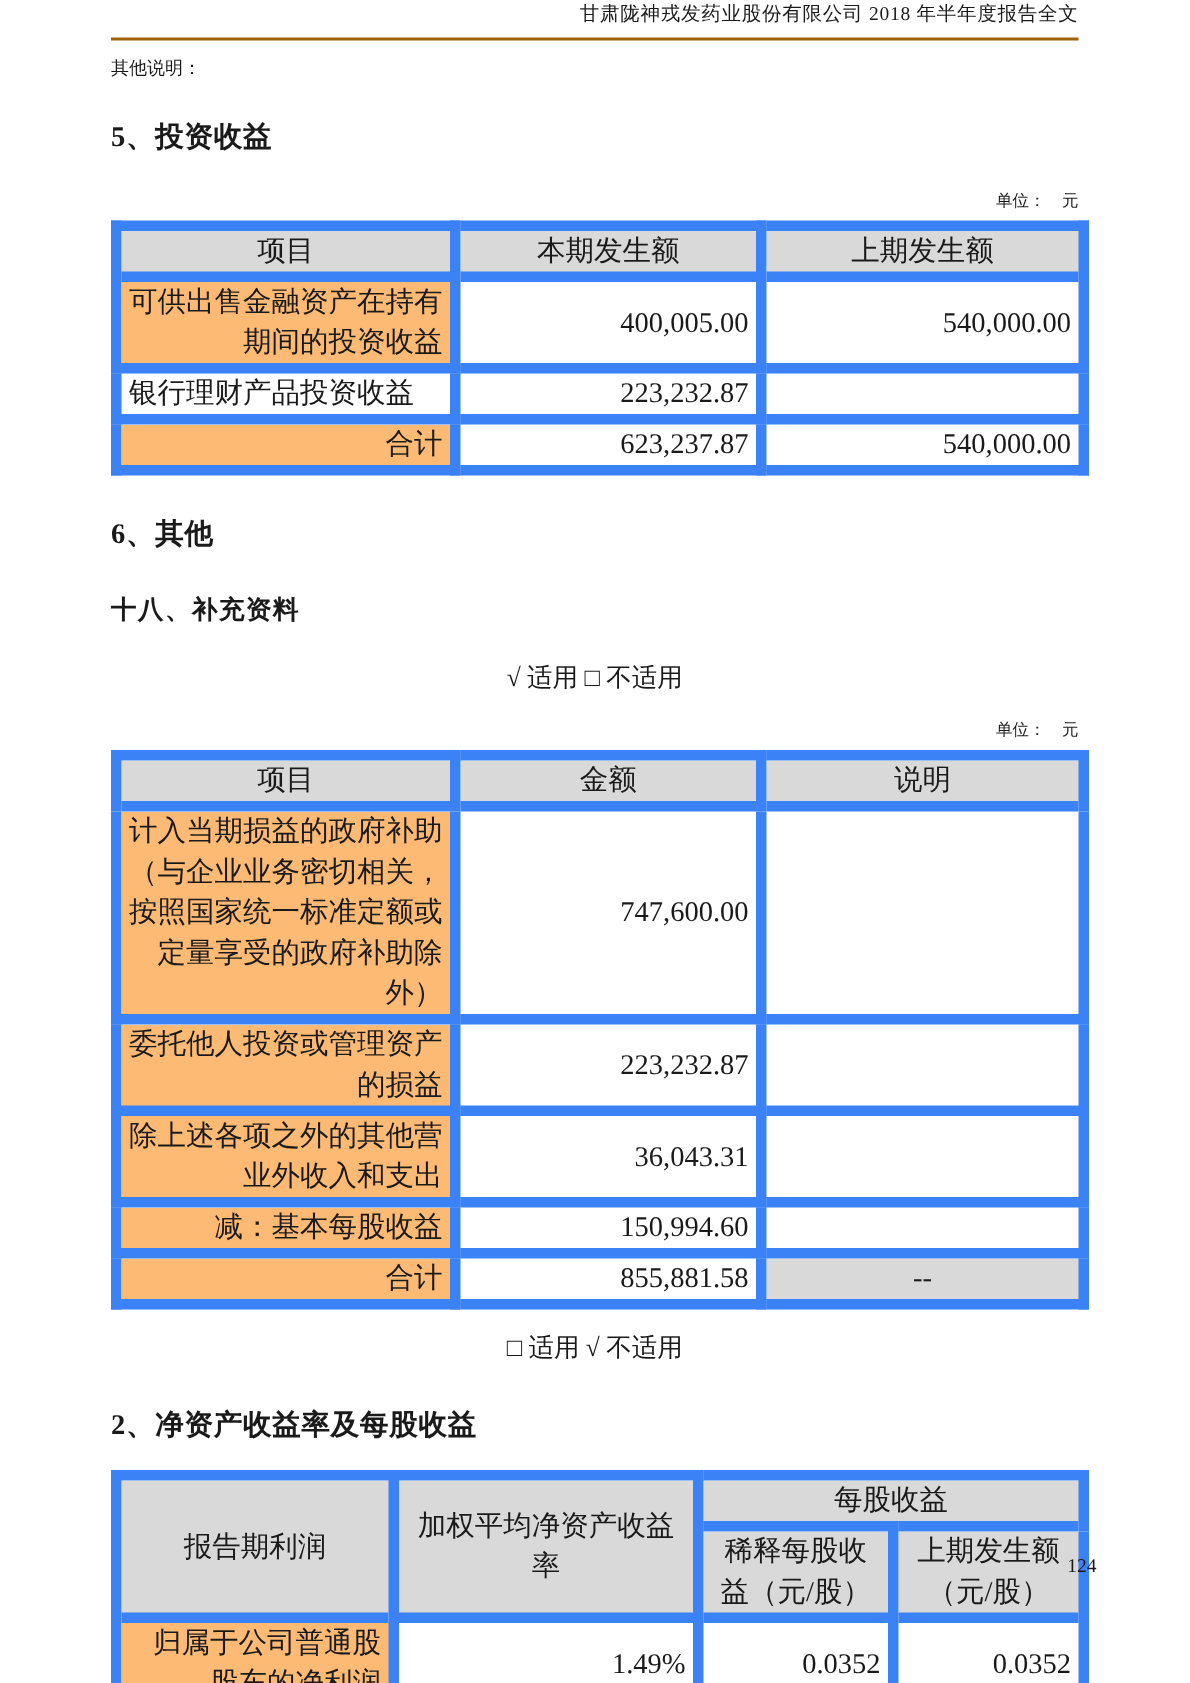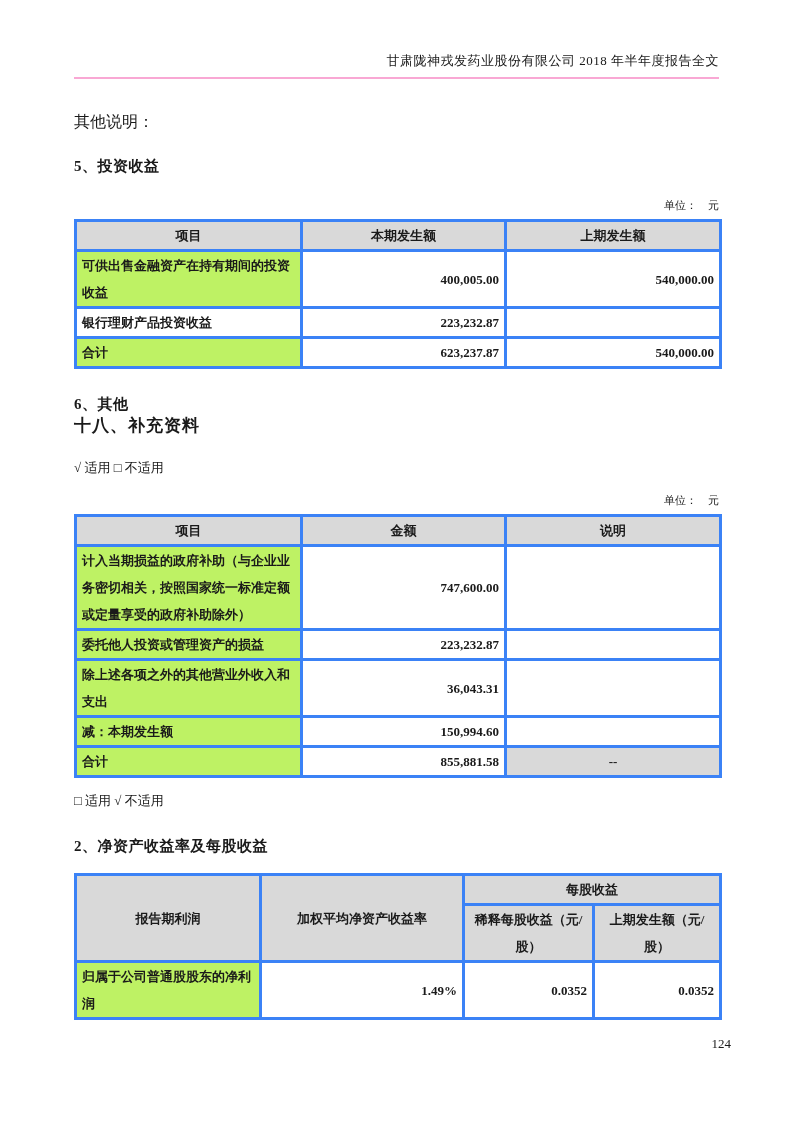--- a/index.html
+++ b/index.html
@@ -7,65 +7,65 @@
   body {
     width: 793px; height: 1122px;
     position: relative;
     font-family: "Liberation Serif", "DejaVu Serif", serif;
     color: #1a1a1a;
     font-size: 13px;
   }
   .content { margin: 0 74px; width: 645px; }
 
   .doc-header {
-    padding-top: 52px;
     text-align: right;
     font-size: 13px;
     letter-spacing: 0.5px;
-    border-bottom: 2px solid #f9a8d4;
+    border-bottom: 2px solid #a16207;
     padding-bottom: 7px;
   }
 
-  .other-note { margin-top: 33px; font-size: 16px; }
+  .other-note { margin-top: 10px; font-size: 12px; }
 
   h3.sec {
     margin-top: 24px;
-    font-size: 15px;
+    font-size: 19px;
     font-weight: bold;
     letter-spacing: 0.5px;
   }
   h2.sec-big {
+    margin-top: 26px;
     font-size: 17px;
     font-weight: bold;
     letter-spacing: 1px;
   }
-  .applicable { margin-top: 22px; font-size: 13px; }
+  .applicable { margin-top: 22px; font-size: 17px; text-align: center; }
   .unit-line { margin-top: 22px; text-align: right; font-size: 11px; }
 
   table {
     border-collapse: collapse;
     width: 100%;
     margin-top: 6px;
     table-layout: fixed;
     border: 1px solid #3f3f3f;
     border-bottom-width: 2px;
   }
   th, td {
-    border: 3px solid #3b82f6;
-    font-weight: bold;
-    font-size: 13px;
+    border: 7px solid #3b82f6;
+    font-weight: normal;
+    font-size: 19px;
     line-height: 27px;
     padding: 0 5px;
     vertical-align: middle;
     overflow: hidden;
   }
   thead th { border-bottom-width: 2px; }
   .hdr { background: #d9d9d9; text-align: center; }
   .lbl { text-align: left; }
-  .lbl.shade { background: #bef264; }
+  .lbl.shade { background: #fdba74; text-align: right; }
   .num { text-align: right; }
   .ctr { text-align: center; }
   .note-shade { background: #d9d9d9; text-align: center; }
 
   .note-paragraph {
     margin-top: 4px;
     font-size: 13.5px;
     line-height: 27px;
     text-align: justify;
   }
@@ -163,21 +163,21 @@
         <td class="lbl shade">委托他人投资或管理资产的损益</td>
         <td class="num">223,232.87</td>
         <td class="ctr"></td>
       </tr>
       <tr>
         <td class="lbl shade">除上述各项之外的其他营业外收入和支出</td>
         <td class="num">36,043.31</td>
         <td class="ctr"></td>
       </tr>
       <tr>
-        <td class="lbl shade">减：本期发生额</td>
+        <td class="lbl shade">减：基本每股收益</td>
         <td class="num">150,994.60</td>
         <td class="ctr"></td>
       </tr>
       <tr>
         <td class="lbl shade">合计</td>
         <td class="num">855,881.58</td>
         <td class="note-shade">--</td>
       </tr>
     </tbody>
   </table>

